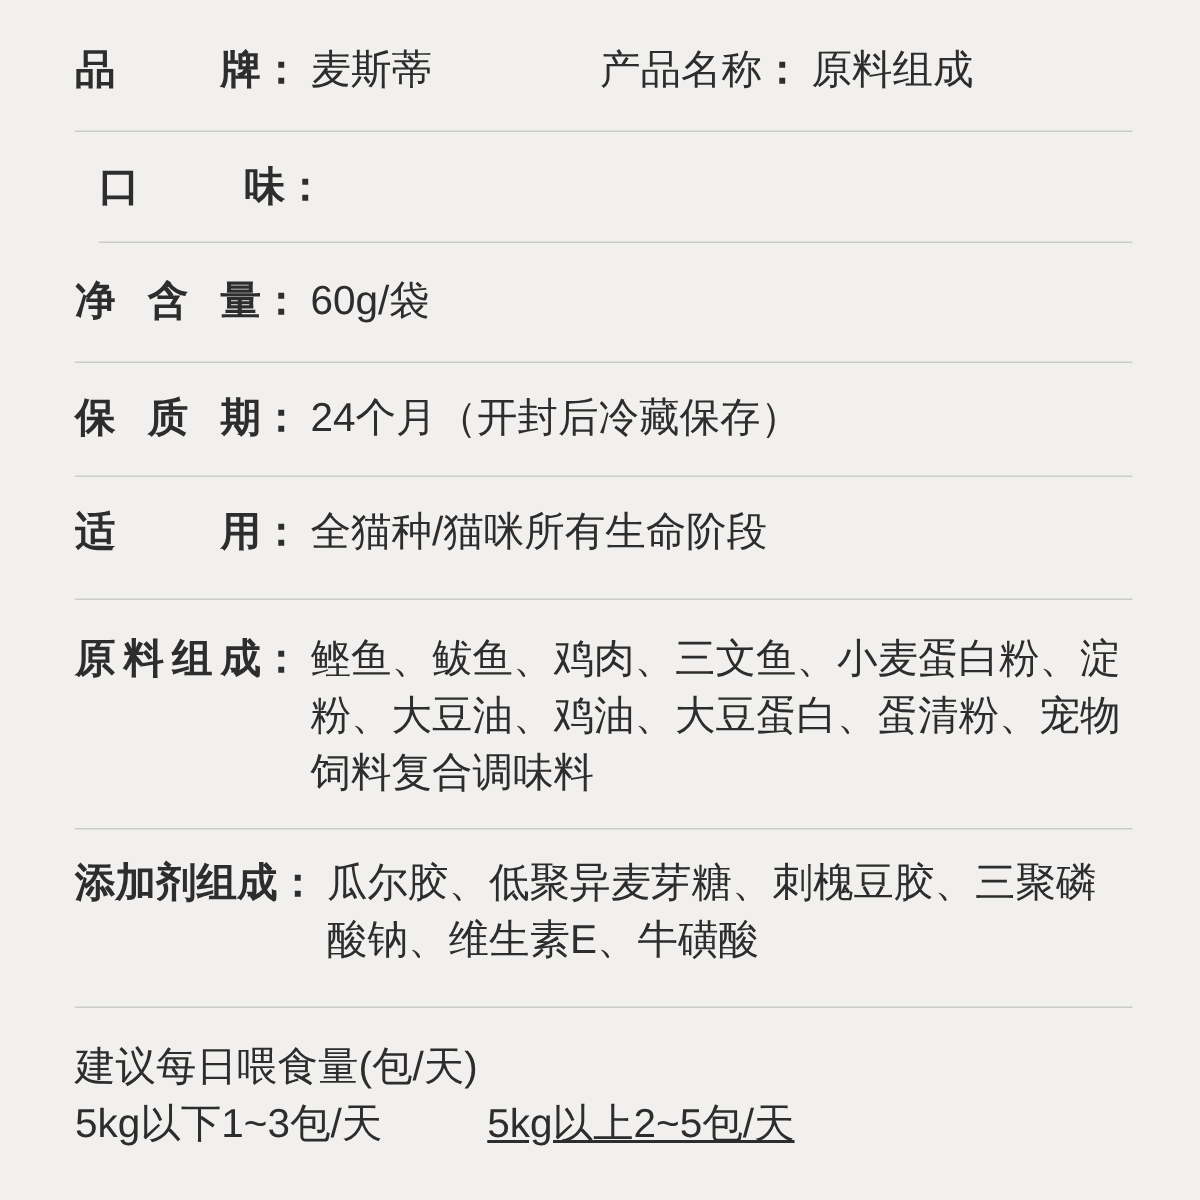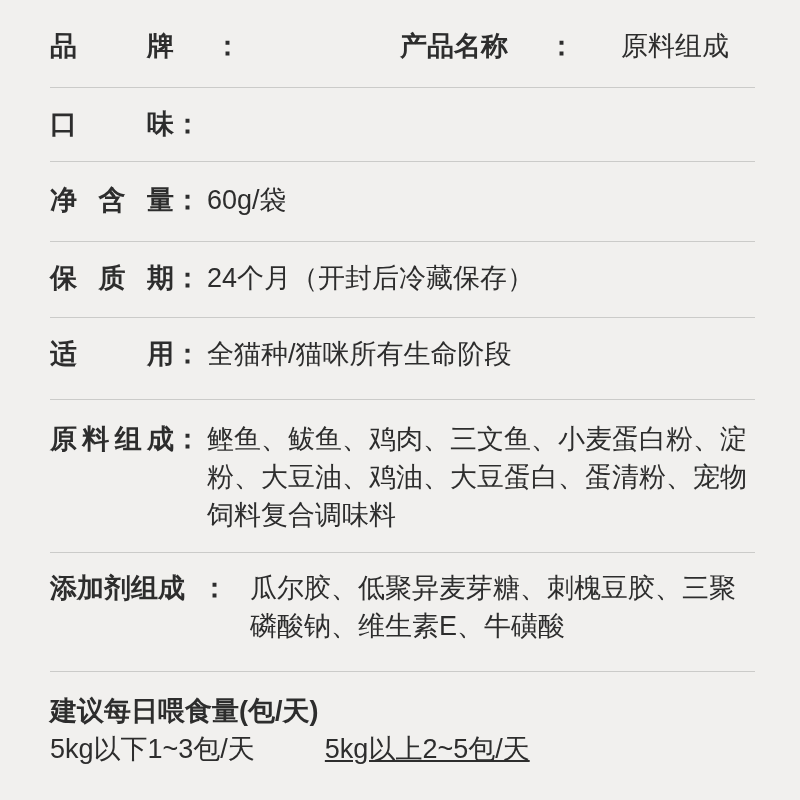--- a/index.html
+++ b/index.html
@@ -12,53 +12,54 @@
     overflow: hidden;
   }
   .sheet { padding: 0 45px 0 50px; }
   .row {
     display: flex;
     align-items: flex-start;
     line-height: 38px;
     border-bottom: 1px solid #cbcbc9;
   }
   .r1 { padding: 27px 0 22px; position: relative; }
-  .r2 { padding: 17px 0 18px; }
+  .r2 { padding: 17px 0 18px; margin-left: 16px; }
   .r3 { padding: 19px 0 22px; }
   .r4 { padding: 17px 0 20px; }
   .r5 { padding: 17px 0 26px; justify-content: space-between; }
   .r6 { padding: 20px 0 18px; }
-  .r7 { padding: 16px 0 26px; gap: 16px; }
+  .r7 { padding: 16px 0 26px; }
   .lbl {
     display: inline-block;
     min-width: 124px;
     text-align: justify;
     text-align-last: justify;
     font-weight: 700;
     flex: none;
   }
-  .lbl-plain { font-weight: 700; flex: none; text-align: center; }
+  .lbl-plain { font-weight: 400; flex: none; text-align: center; }
   .colon { font-weight: 700; flex: none; margin-right: 6px; }
   .val { flex: 1 1 auto; }
-  .pair { display: flex; align-items: flex-start; gap: 40px; }
+  .pair { display: flex; align-items: flex-start; }
   .pair-right { position: absolute; left: 350px; top: 27px; }
   .feeding { padding: 20px 0 0; }
-  .feeding-title { font-weight: 700; line-height: 38px; }
+  .feeding-title { font-weight: 400; line-height: 38px; }
   .feeding-row { display: flex; line-height: 38px; }
   .feeding-item-2 { margin-left: 70px; text-decoration: underline; }
 </style>
 </head>
 <body>
 
 <div class="sheet">
 
   <div class="row r1">
     <div class="pair">
       <span class="lbl">品牌</span>
         <span class="colon">：</span>
+      <span class="val">麦斯蒂</span>
     </div>
     <div class="pair pair-right">
       <span class="lbl-plain">产品名称</span>
         <span class="colon">：</span>
       <span class="val">原料组成</span>
     </div>
   </div>
 
   <div class="row r2">
     <span class="lbl">口味</span>

